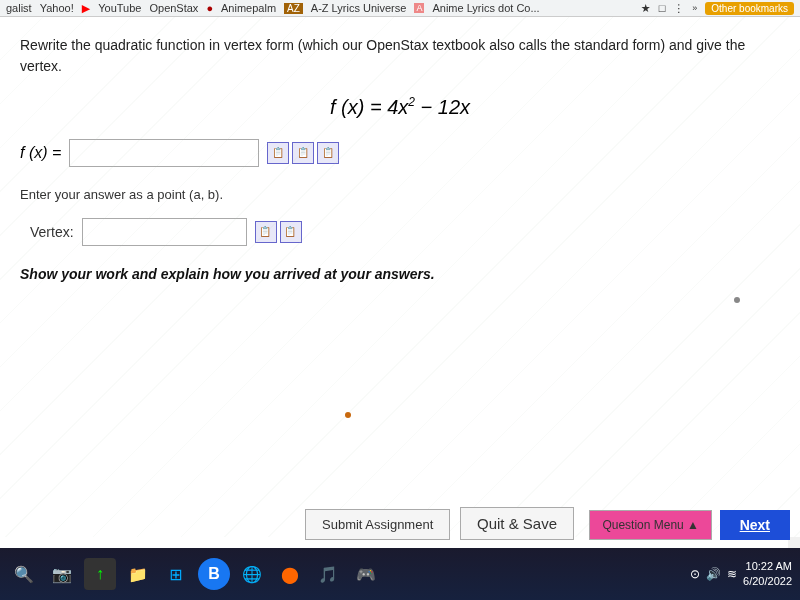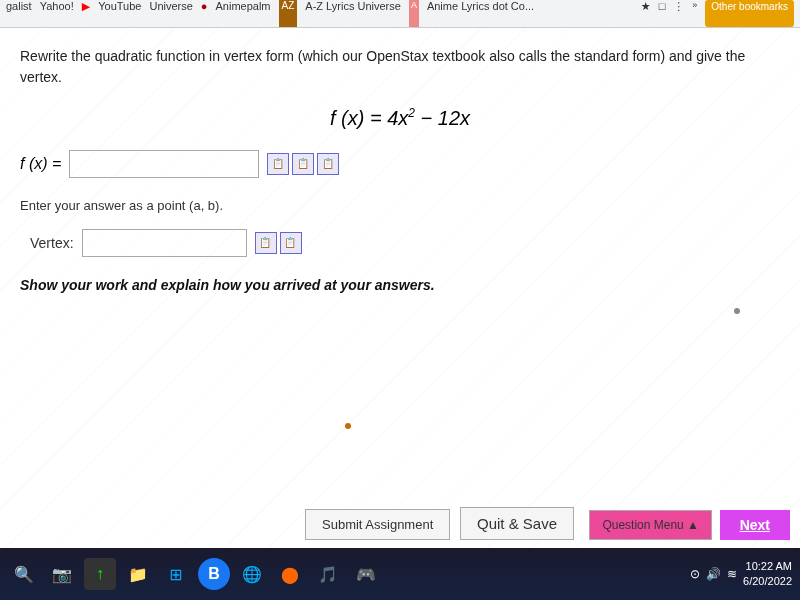--- a/index.html
+++ b/index.html
@@ -1,22 +1,23 @@
 <!DOCTYPE html>
 <html><head>
   <meta charset="utf-8">
   <style>
     * { margin: 0; padding: 0; box-sizing: border-box; }
     body { width: 800px; height: 600px; overflow: hidden; font-family: Arial, sans-serif; background: #fff; }
 
     
     .browser-bar {
       background: #f1f3f4;
-      height: 28px;
-      display: flex;
+      height: 17px;
+      display: flex;
+      align-items: center;
       padding: 0 6px;
       font-size: 11px;
       color: #333;
       border-bottom: 1px solid #ccc;
       gap: 8px;
     }
     .browser-bar span { white-space: nowrap; }
     .browser-bar .spacer { flex: 1; }
     .bookmark-btn {
       background: #e8a000;
@@ -175,21 +176,21 @@
       cursor: pointer;
       display: flex;
       align-items: center;
       gap: 4px;
     }
 
     .next-btn {
       position: absolute;
       right: 10px;
       bottom: 60px;
-      background: #d946ef;
+      background: #1d4ed8;
       color: #fff;
       border: none;
       font-size: 14px;
       font-weight: bold;
       padding: 7px 20px;
       cursor: pointer;
       text-decoration: underline;
     }
 
     
@@ -276,21 +277,21 @@
     }
   </style>
 </head>
 <body>
 
 <div class="browser-bar">
   <span>galist</span>
   <span>Yahoo!</span>
   <span style="color:#f00;">▶</span>
   <span>YouTube</span>
-  <span>Universe</span>
+  <span>OpenStax</span>
   <span style="color:#a00;">●</span>
   <span>Animepalm</span>
   <span style="background:#a16207;color:#fff;padding:0 3px;font-size:10px;">AZ</span>
   <span>A-Z Lyrics Universe</span>
   <span style="background:#e88;color:#fff;padding:0 2px;font-size:9px;">A</span>
   <span>Anime Lyrics dot Co...</span>
   <span class="spacer"></span>
   <span>★</span>
   <span>□</span>
   <span>⋮</span>

